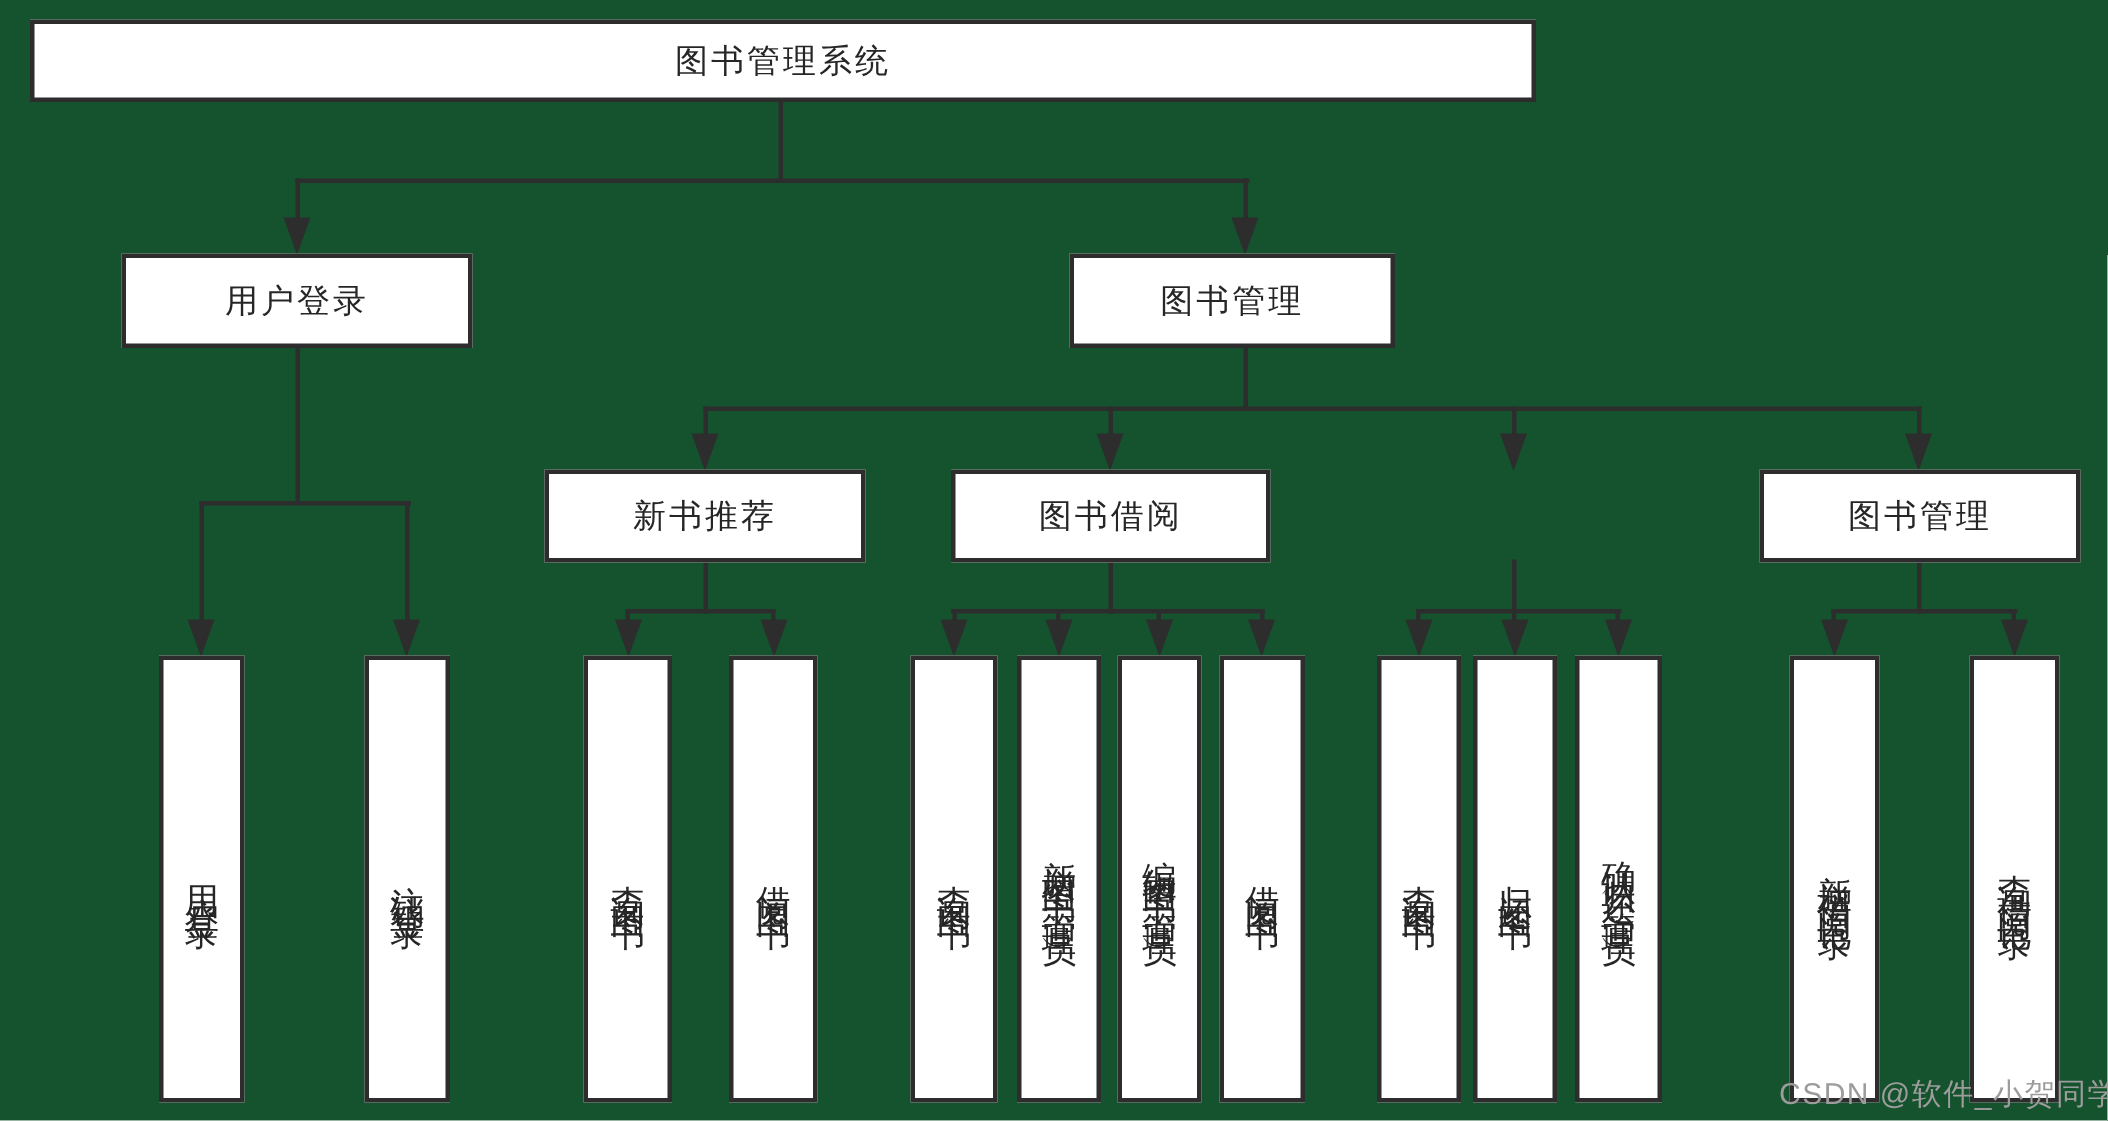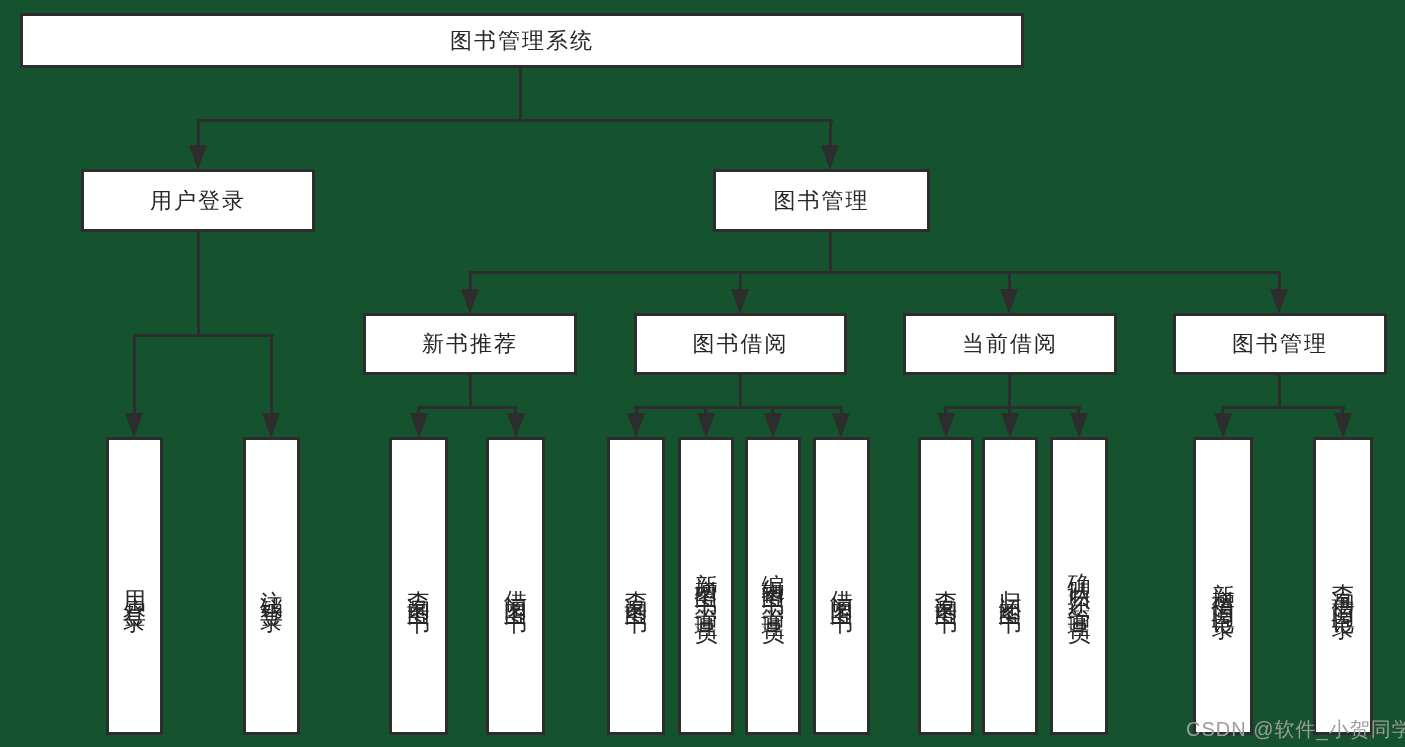--- a/index.html
+++ b/index.html
@@ -65,21 +65,20 @@
 
 <div id="stage">
 
   <div class="hbox" style="left:20px; top:13px; width:1004px; height:55px;">图书管理系统</div>
 
   <div class="hbox" style="left:81px; top:169px; width:234px; height:63px;">用户登录</div>
   <div class="hbox" style="left:713px; top:169px; width:217px; height:63px;">图书管理</div>
 
   <div class="hbox" style="left:363px; top:313px; width:214px; height:62px;">新书推荐</div>
   <div class="hbox" style="left:634px; top:313px; width:213px; height:62px;">图书借阅</div>
-  <div class="hbox" style="left:903px; top:313px; width:214px; height:62px;">当前借阅</div>
   <div class="hbox" style="left:1173px; top:313px; width:214px; height:62px;">图书管理</div>
 
   <div class="vbox" style="left:106px; top:437px; width:57px; height:298px;">用户登录</div>
   <div class="vbox" style="left:243px; top:437px; width:57px; height:298px;">注销登录</div>
 
   <div class="vbox" style="left:389px; top:437px; width:59px; height:298px;">查询图书</div>
   <div class="vbox" style="left:486px; top:437px; width:59px; height:298px;">借阅图书</div>
 
   <div class="vbox" style="left:607px; top:437px; width:58px; height:298px;">查询图书</div>
   <div class="vbox" style="left:678px; top:437px; width:56px; height:298px;">新增图书（管理员）</div>

